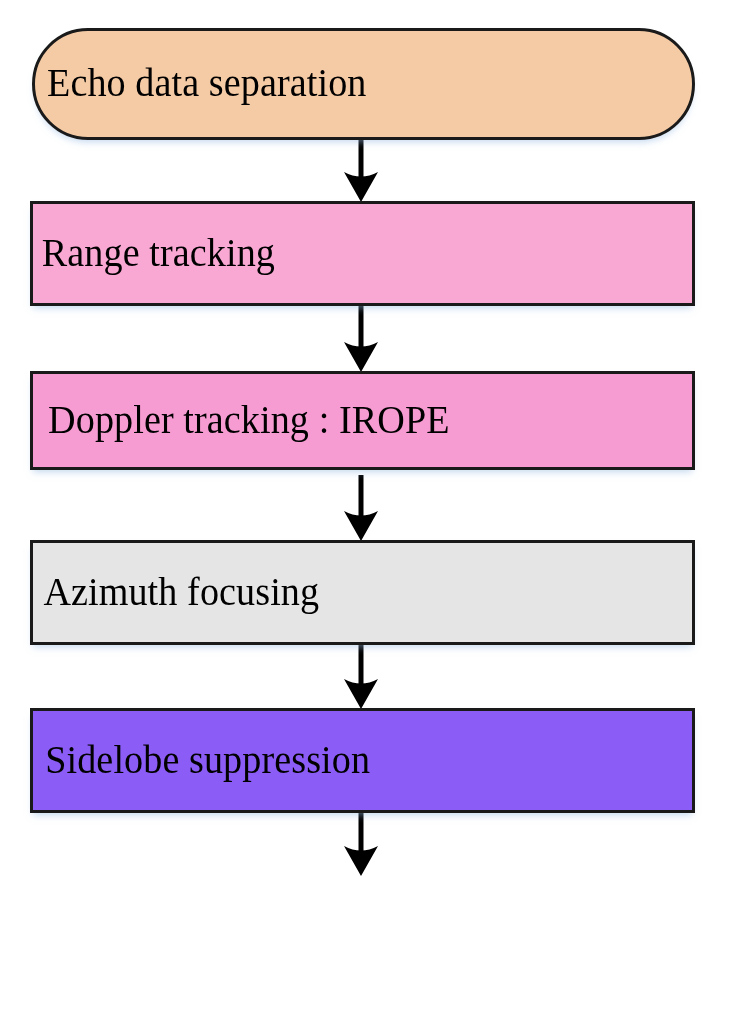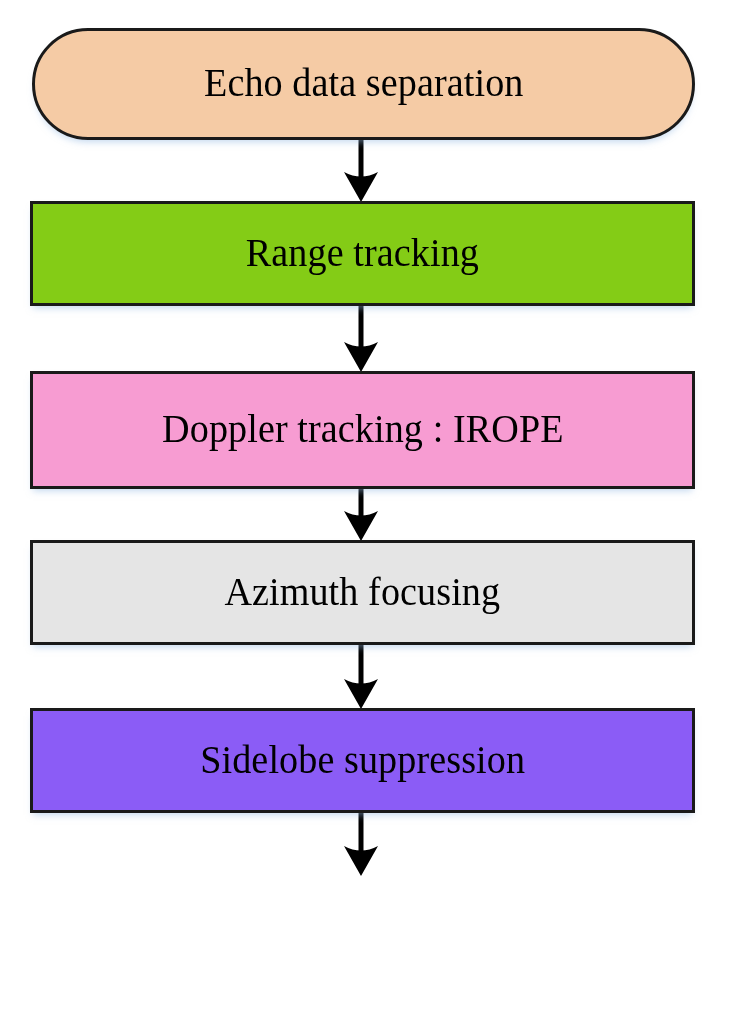--- a/index.html
+++ b/index.html
@@ -18,21 +18,20 @@
     width: 735px;
     height: 1031px;
     background: #ffffff;
   }
   .node {
     position: absolute;
     box-sizing: border-box;
     border: 3px solid #1a1a1a;
     display: flex;
     align-items: center;
-    justify-content: center;
     color: #000000;
     letter-spacing: 0.1px;
     box-shadow: 0 5px 7px -3px rgba(150, 185, 225, 0.55);
   }
   .node.terminal {
     border-radius: 60px;
   }
   .node.process {
     border-radius: 0px;
   }
@@ -86,24 +85,24 @@
     </div>
     <div class="connector" style="left: 338px; top: 812px; height: 64px;">
       <svg viewBox="0 0 46 64" preserveAspectRatio="none">
         <line x1="23" y1="0" x2="23" y2="40" stroke="#000000" stroke-width="5"></line>
         <path d="M 23 64 L 6 34 Q 23 43 40 34 Z" fill="#000000"></path>
       </svg>
     </div>
     <div class="node terminal" style="left: 32px; top: 28px; width: 663px; height: 112px; background: rgb(245, 203, 165); border-color: rgb(26, 26, 26); border-radius: 56px;">
       <span class="node-label">Echo data separation</span>
     </div>
-    <div class="node process" style="left: 30px; top: 201px; width: 665px; height: 105px; background: #84cc16; border-color: rgb(26, 26, 26);">
+    <div class="node process" style="left: 30px; top: 201px; width: 665px; height: 105px; background: #f9a8d4; border-color: rgb(26, 26, 26);">
       <span class="node-label">Range tracking</span>
     </div>
-    <div class="node process" style="left: 30px; top: 371px; width: 665px; height: 118px; background: rgb(247, 156, 210); border-color: rgb(26, 26, 26);">
+    <div class="node process" style="left: 30px; top: 371px; width: 665px; height: 99px; background: rgb(247, 156, 210); border-color: rgb(26, 26, 26);">
       <span class="node-label">Doppler tracking : IROPE</span>
     </div>
     <div class="node process" style="left: 30px; top: 540px; width: 665px; height: 105px; background: #e5e5e5; border-color: rgb(26, 26, 26);">
       <span class="node-label">Azimuth focusing</span>
     </div>
     <div class="node process" style="left: 30px; top: 708px; width: 665px; height: 105px; background: #8b5cf6; border-color: rgb(26, 26, 26);">
       <span class="node-label">Sidelobe suppression</span>
     </div>
   </div>
 

